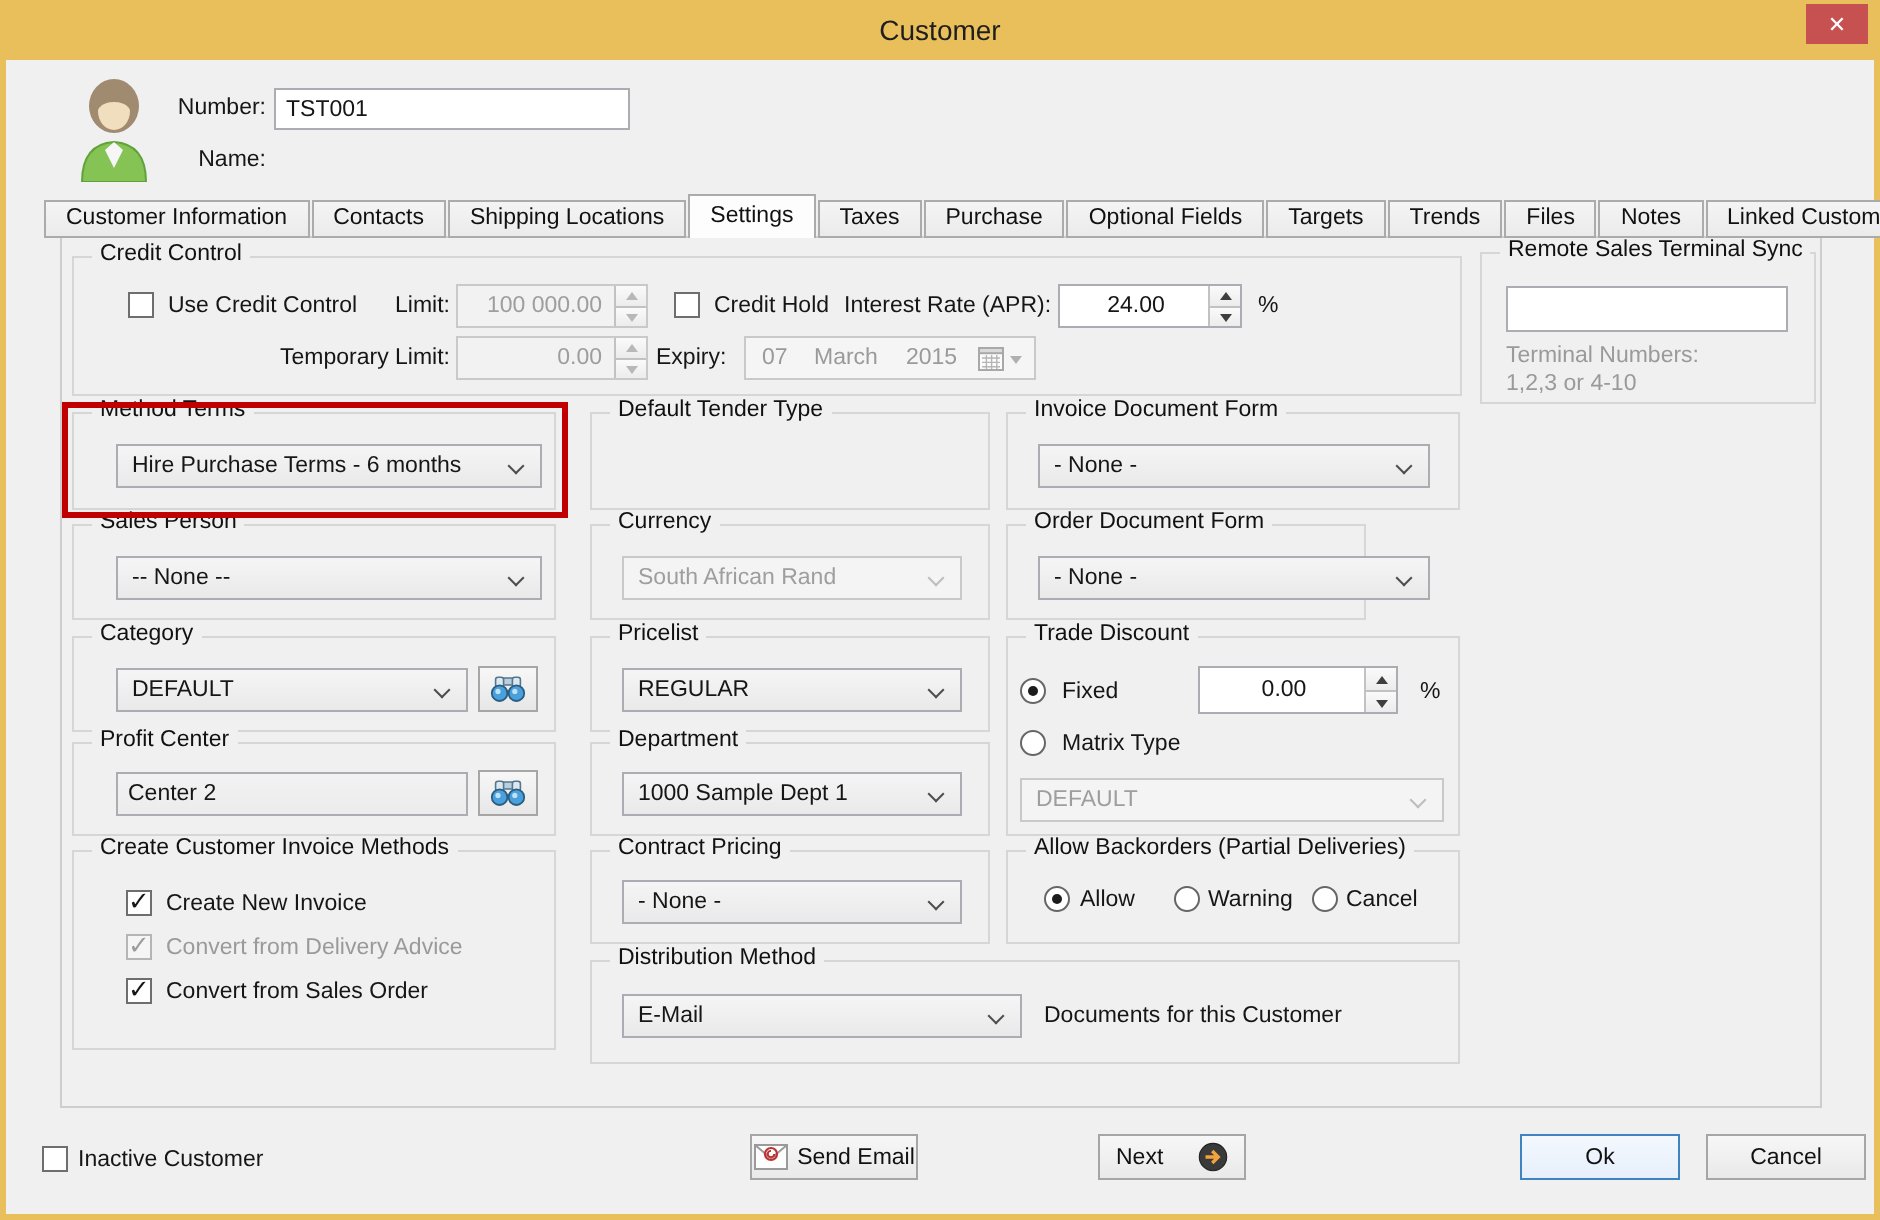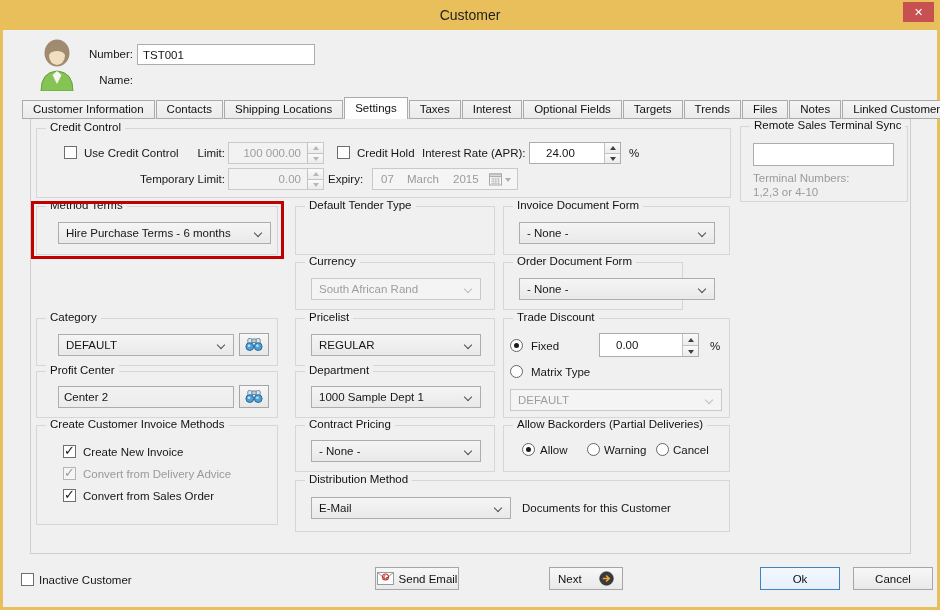--- a/index.html
+++ b/index.html
@@ -15,21 +15,21 @@
   .gb { position:absolute; border:1px solid #d6d6d6; }
   .gb-t { position:absolute; top:-8px; left:9px; background:#f0f0f0; padding:0 4px; font-size:11.5px; color:#111; white-space:nowrap; }
   .combo { position:absolute; height:22px; border:1px solid #abadb3; background:linear-gradient(#f5f5f5,#e9e9e9); cursor:pointer; }
   .cval { position:absolute; left:7px; top:4px; font-size:11.5px; color:#161616; white-space:nowrap; }
   .chev { position:absolute; right:9px; top:7px; width:6px; height:6px; border-right:1.3px solid #4d4d4d; border-bottom:1.3px solid #4d4d4d; transform:rotate(45deg); }
   .combo.disabled { border-color:#c9c9c9; background:#f4f4f4; cursor:default; }
   .combo.disabled .cval { color:#9e9e9e; }
   .combo.disabled .chev { border-color:#bdbdbd; }
   .spin { position:absolute; height:22px; border:1px solid #abadb3; background:#fff; }
   .spin .sval { position:absolute; right:22px; top:4px; font-size:11.5px; color:#161616; }
-  .spin.center .sval { left:16px; right:18px; text-align:left; }
+  .spin.center .sval { left:4px; right:18px; text-align:center; }
   .spin-btns { position:absolute; right:0; top:0; width:16px; height:20px; }
   .sb { position:relative; display:block; width:16px; height:10px; background:linear-gradient(#fafafa,#ececec); border-left:1px solid #c2c2c2; }
   .sb + .sb { border-top:1px solid #c2c2c2; }
   .tri-up { position:absolute; left:5px; top:3px; width:0; height:0; border-left:3px solid transparent; border-right:3px solid transparent; border-bottom:4px solid #3f3f3f; }
   .tri-dn { position:absolute; left:5px; top:3px; width:0; height:0; border-left:3px solid transparent; border-right:3px solid transparent; border-top:4px solid #3f3f3f; }
   .spin.disabled { background:#f2f2f2; border-color:#c9c9c9; }
   .spin.disabled .sval { color:#9e9e9e; }
   .spin.disabled .tri-up { border-bottom-color:#b8b8b8; }
   .spin.disabled .tri-dn { border-top-color:#b8b8b8; }
   .check { position:absolute; width:13px; height:13px; border:1px solid #6e6e6e; background:#fff; cursor:pointer; }
@@ -74,21 +74,21 @@
   <div class="lbl" style="left:60px;top:48px;width:73px;text-align:right">Number:</div>
   <input class="input" style="left: 137px; top: 44px; width: 178px; height: 21px;" value="TST001">
   <div class="lbl" style="left:60px;top:74px;width:73px;text-align:right">Name:</div>
 
   <div class="tabs">
     <div class="tab">Customer Information</div>
     <div class="tab">Contacts</div>
     <div class="tab">Shipping Locations</div>
     <div class="tab active">Settings</div>
     <div class="tab">Taxes</div>
-    <div class="tab">Interest</div>
+    <div class="tab">Purchase</div>
     <div class="tab">Optional Fields</div>
     <div class="tab">Targets</div>
     <div class="tab">Trends</div>
     <div class="tab">Files</div>
     <div class="tab">Notes</div>
     <div class="tab">Linked Customers</div>
   </div>
   <div class="panel"></div>
 
   <div class="gb" style="left:36px;top:128px;width:695px;height:70px">
@@ -157,20 +157,27 @@
 
   <div class="gb" style="left:36px;top:206px;width:242px;height:49px">
     <span class="gb-t">Method Terms</span>
     <div class="combo" style="left:21px;top:15px;width:213px">
       <span class="cval">Hire Purchase Terms - 6 months</span>
       <span class="chev"></span>
     </div>
   </div>
   <div class="hl"></div>
 
+  <div class="gb" style="left:36px;top:262px;width:242px;height:48px">
+    <span class="gb-t">Sales Person</span>
+    <div class="combo" style="left:21px;top:15px;width:213px">
+      <span class="cval">-- None --</span>
+      <span class="chev"></span>
+    </div>
+  </div>
 
   <div class="gb" style="left:36px;top:318px;width:242px;height:48px">
     <span class="gb-t">Category</span>
     <div class="combo" style="left:21px;top:15px;width:176px">
       <span class="cval">DEFAULT</span>
       <span class="chev"></span>
     </div>
     <div class="lookup" style="left:202px;top:14px">
       <svg width="18" height="13" viewBox="0 0 18 13">
         <rect x="6" y="1" width="6" height="3.5" rx="1" fill="#b9cfdf" stroke="#55758c" stroke-width="0.8"></rect>

